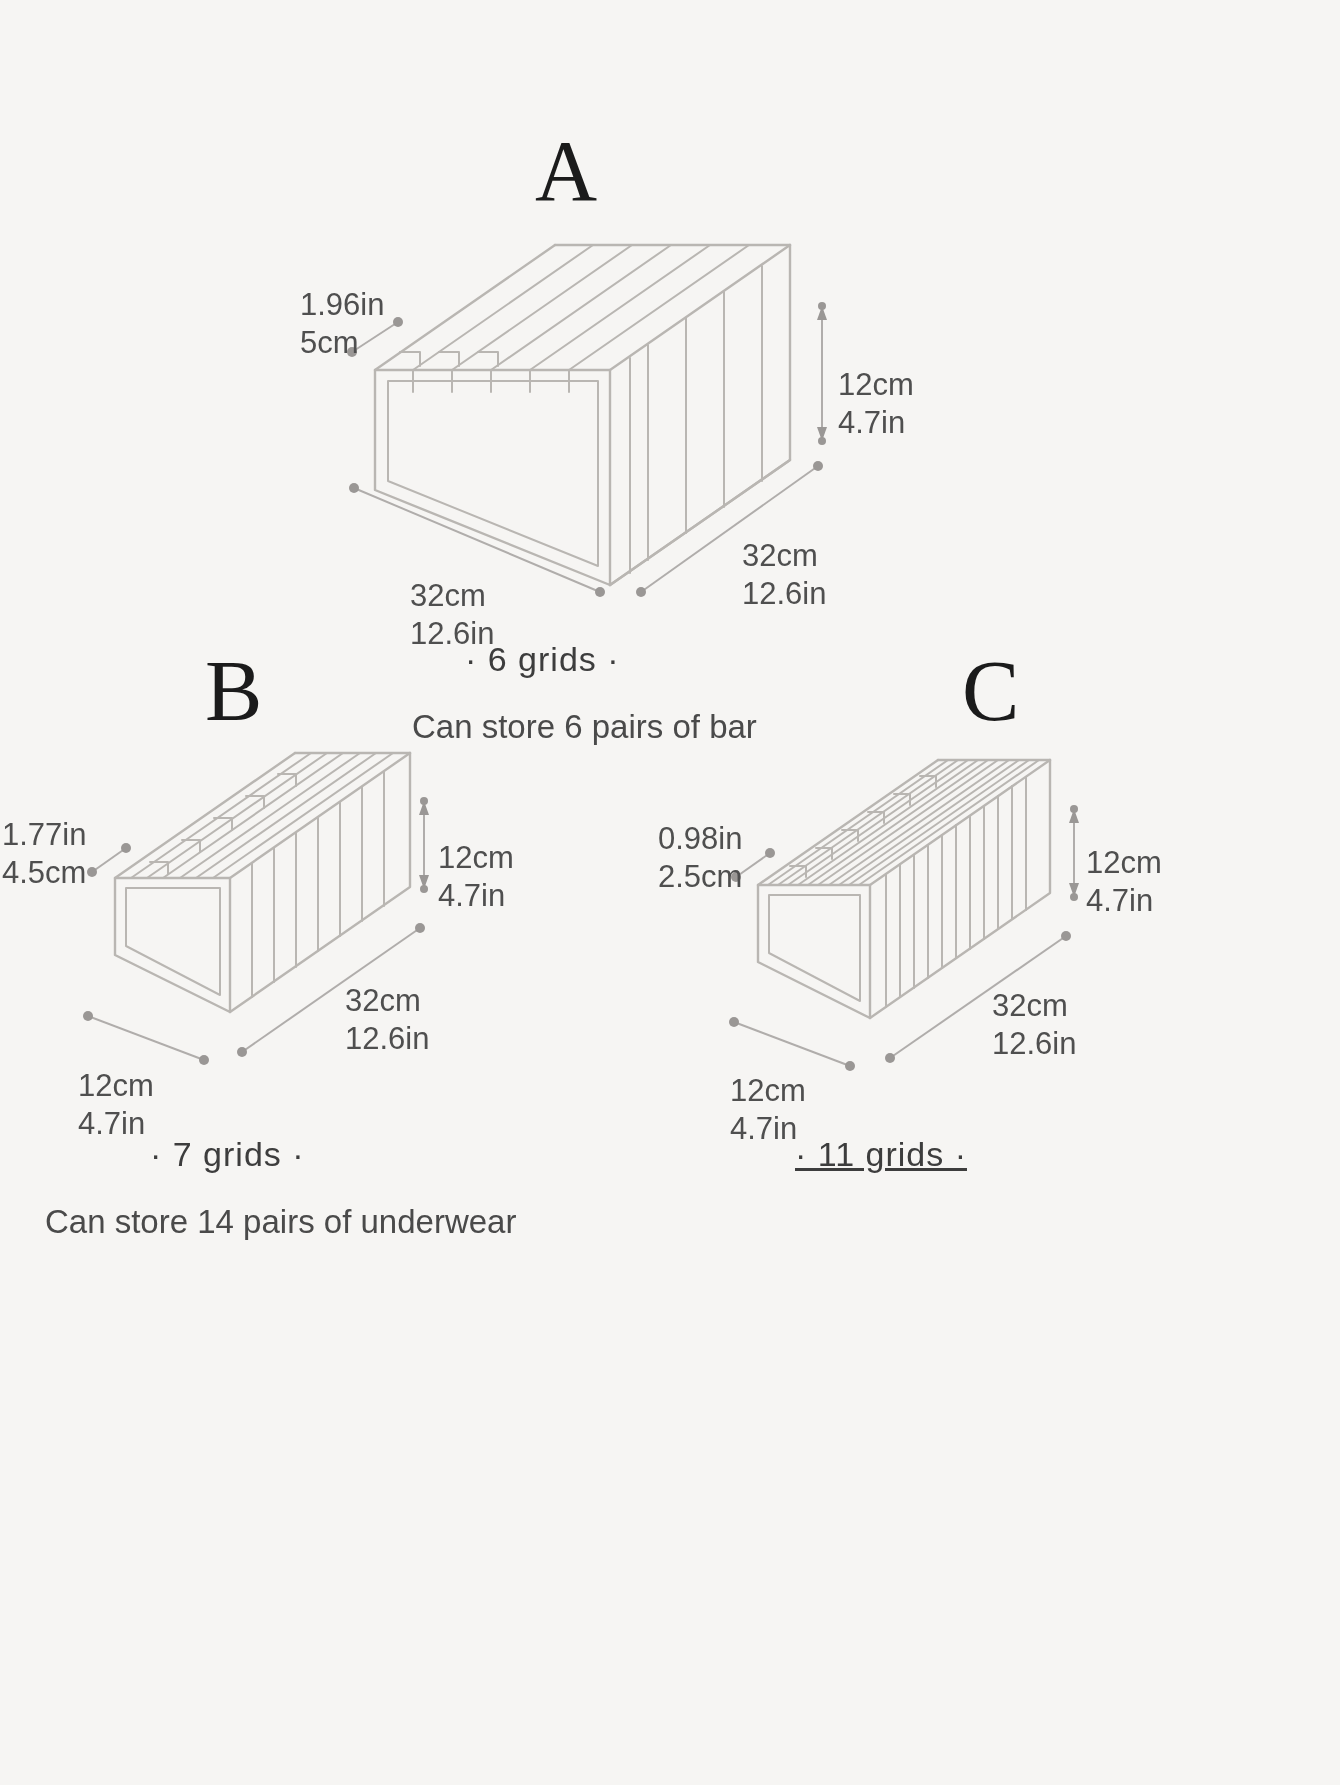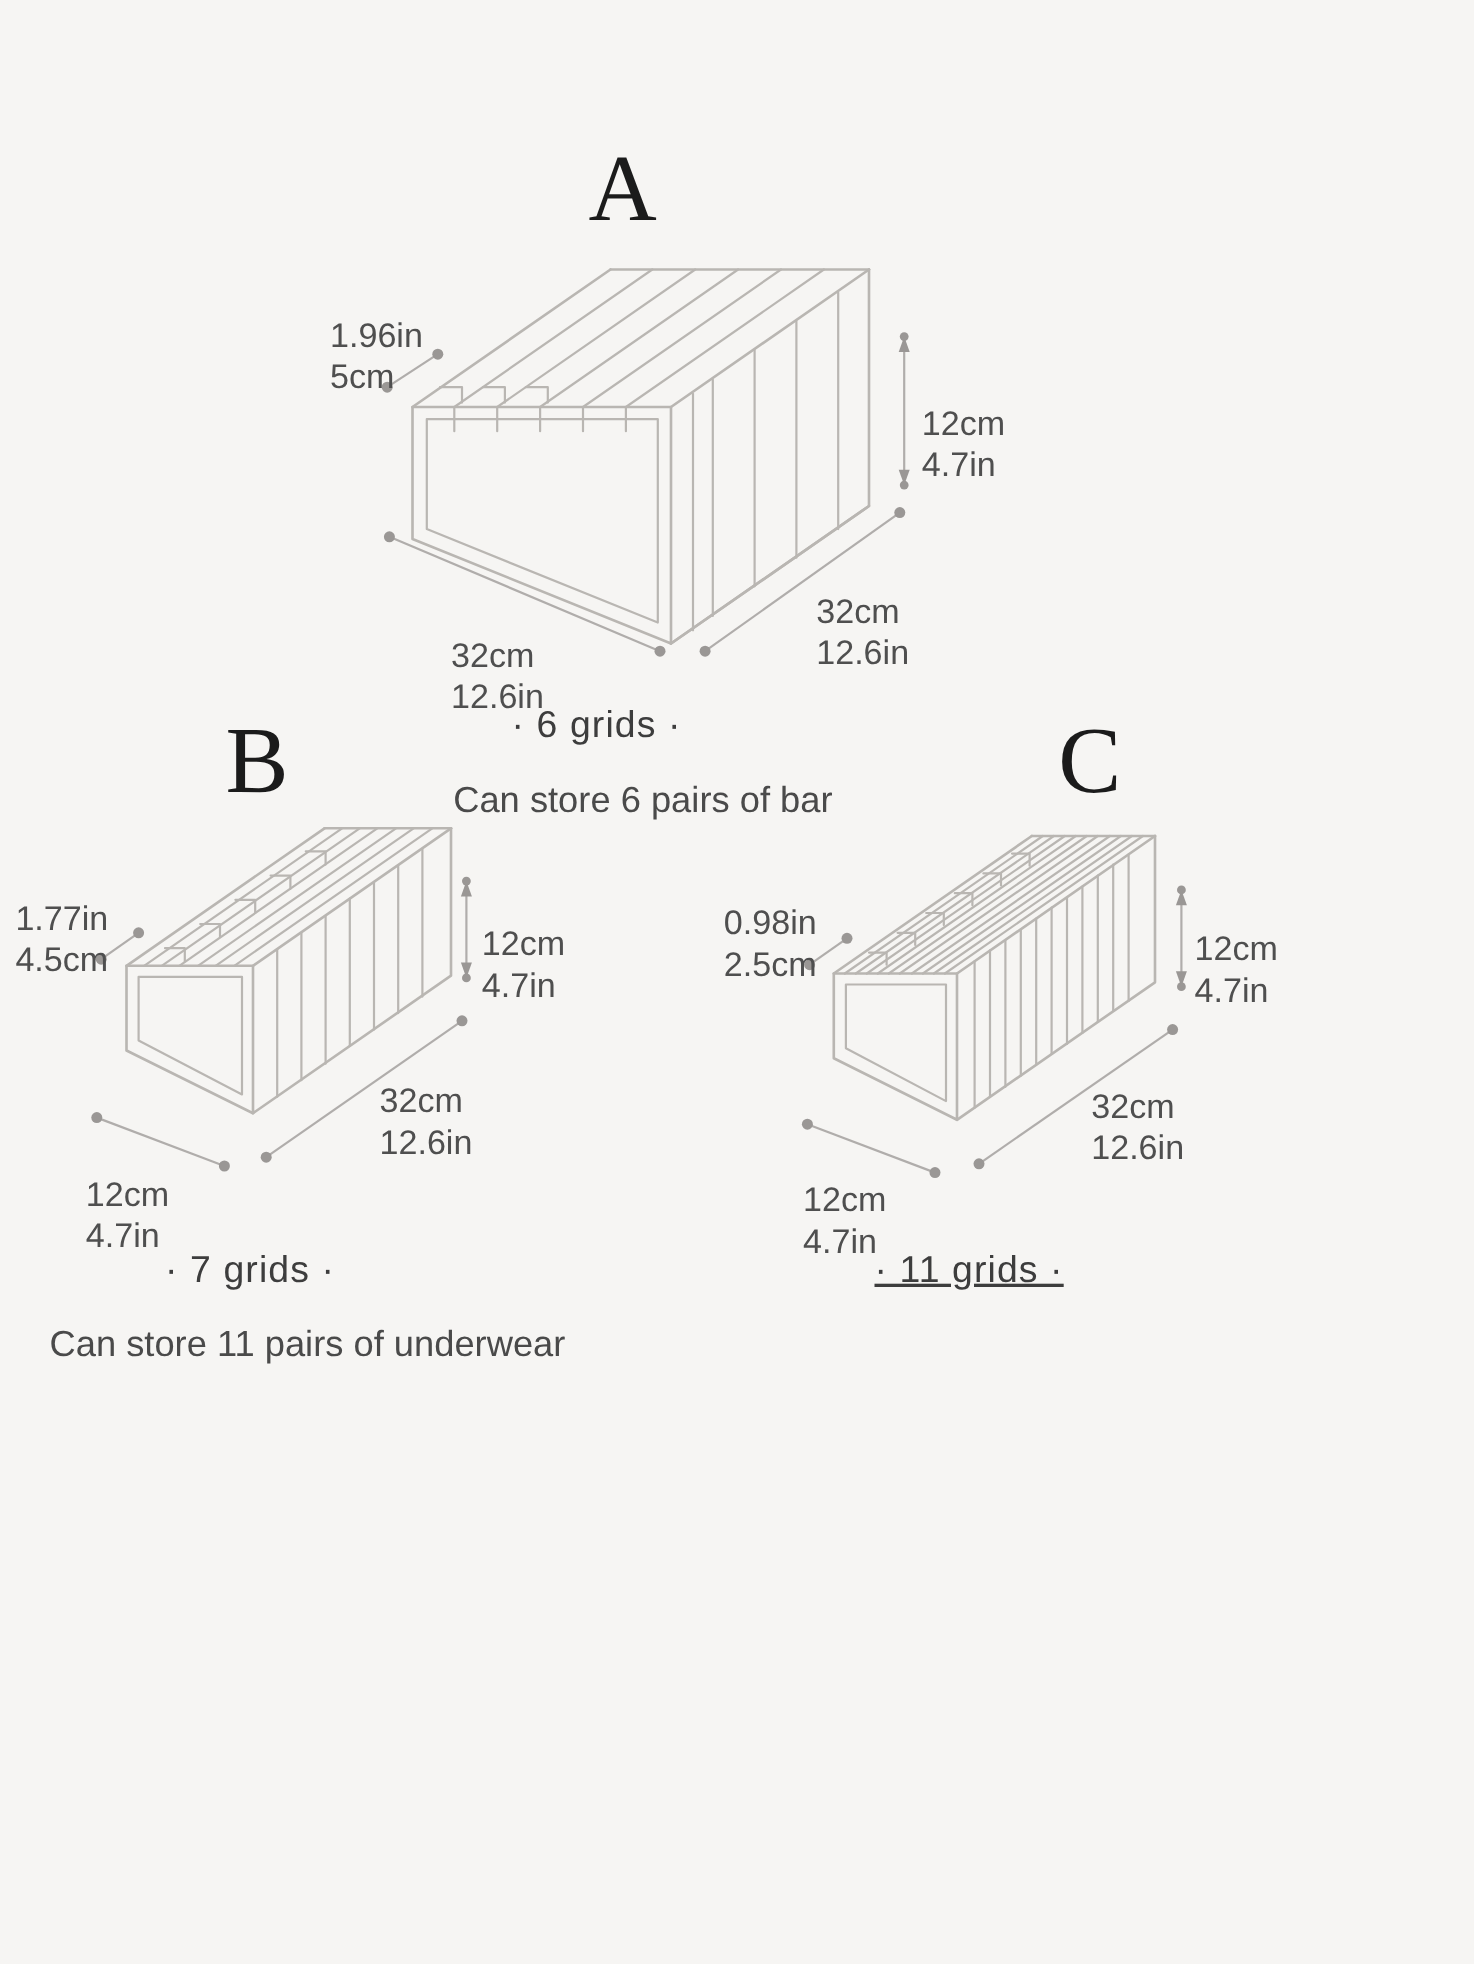--- a/index.html
+++ b/index.html
@@ -198,31 +198,31 @@
       <circle class="dot" cx="420" cy="928" r="5"></circle>
     </g>
 
     <g>
       <line class="lead" x1="88" y1="1016" x2="204" y2="1060"></line>
       <circle class="dot" cx="88" cy="1016" r="5"></circle>
       <circle class="dot" cx="204" cy="1060" r="5"></circle>
     </g>
   </svg>
 
-  <div class="dim" style="left:14px; top:792px;">1.77in
+  <div class="dim" style="left:2px; top:792px;">1.77in
 4.5cm</div>
   <div class="dim" style="left:438px; top:815px;">12cm
 4.7in</div>
   <div class="dim" style="left:345px; top:958px;">32cm
 12.6in</div>
   <div class="dim" style="left:78px; top:1043px;">12cm
 4.7in</div>
 
   <div class="grids-title" style="left:150px; top:1135px;">·  7 grids  ·</div>
-  <div class="caption" style="left:45px; top:1203px;">Can store 11 pairs of underwear</div>
+  <div class="caption" style="left:45px; top:1203px;">Can store 14 pairs of underwear</div>
 
   <div class="label-letter" style="left:962px; top:648px;">C</div>
 
   <svg width="1340" height="1785">
     <g>
       <path class="box-line" d="M758 885 L870 885 L870 1018 L758 962 Z"></path>
       <path class="box-line thin" d="M769 895 L860 895 L860 1001 L769 953 Z"></path>
       <path class="box-line" d="M758 885 L938 760"></path>
       <path class="box-line" d="M870 885 L1050 760"></path>
       <path class="box-line" d="M938 760 L1050 760"></path>

